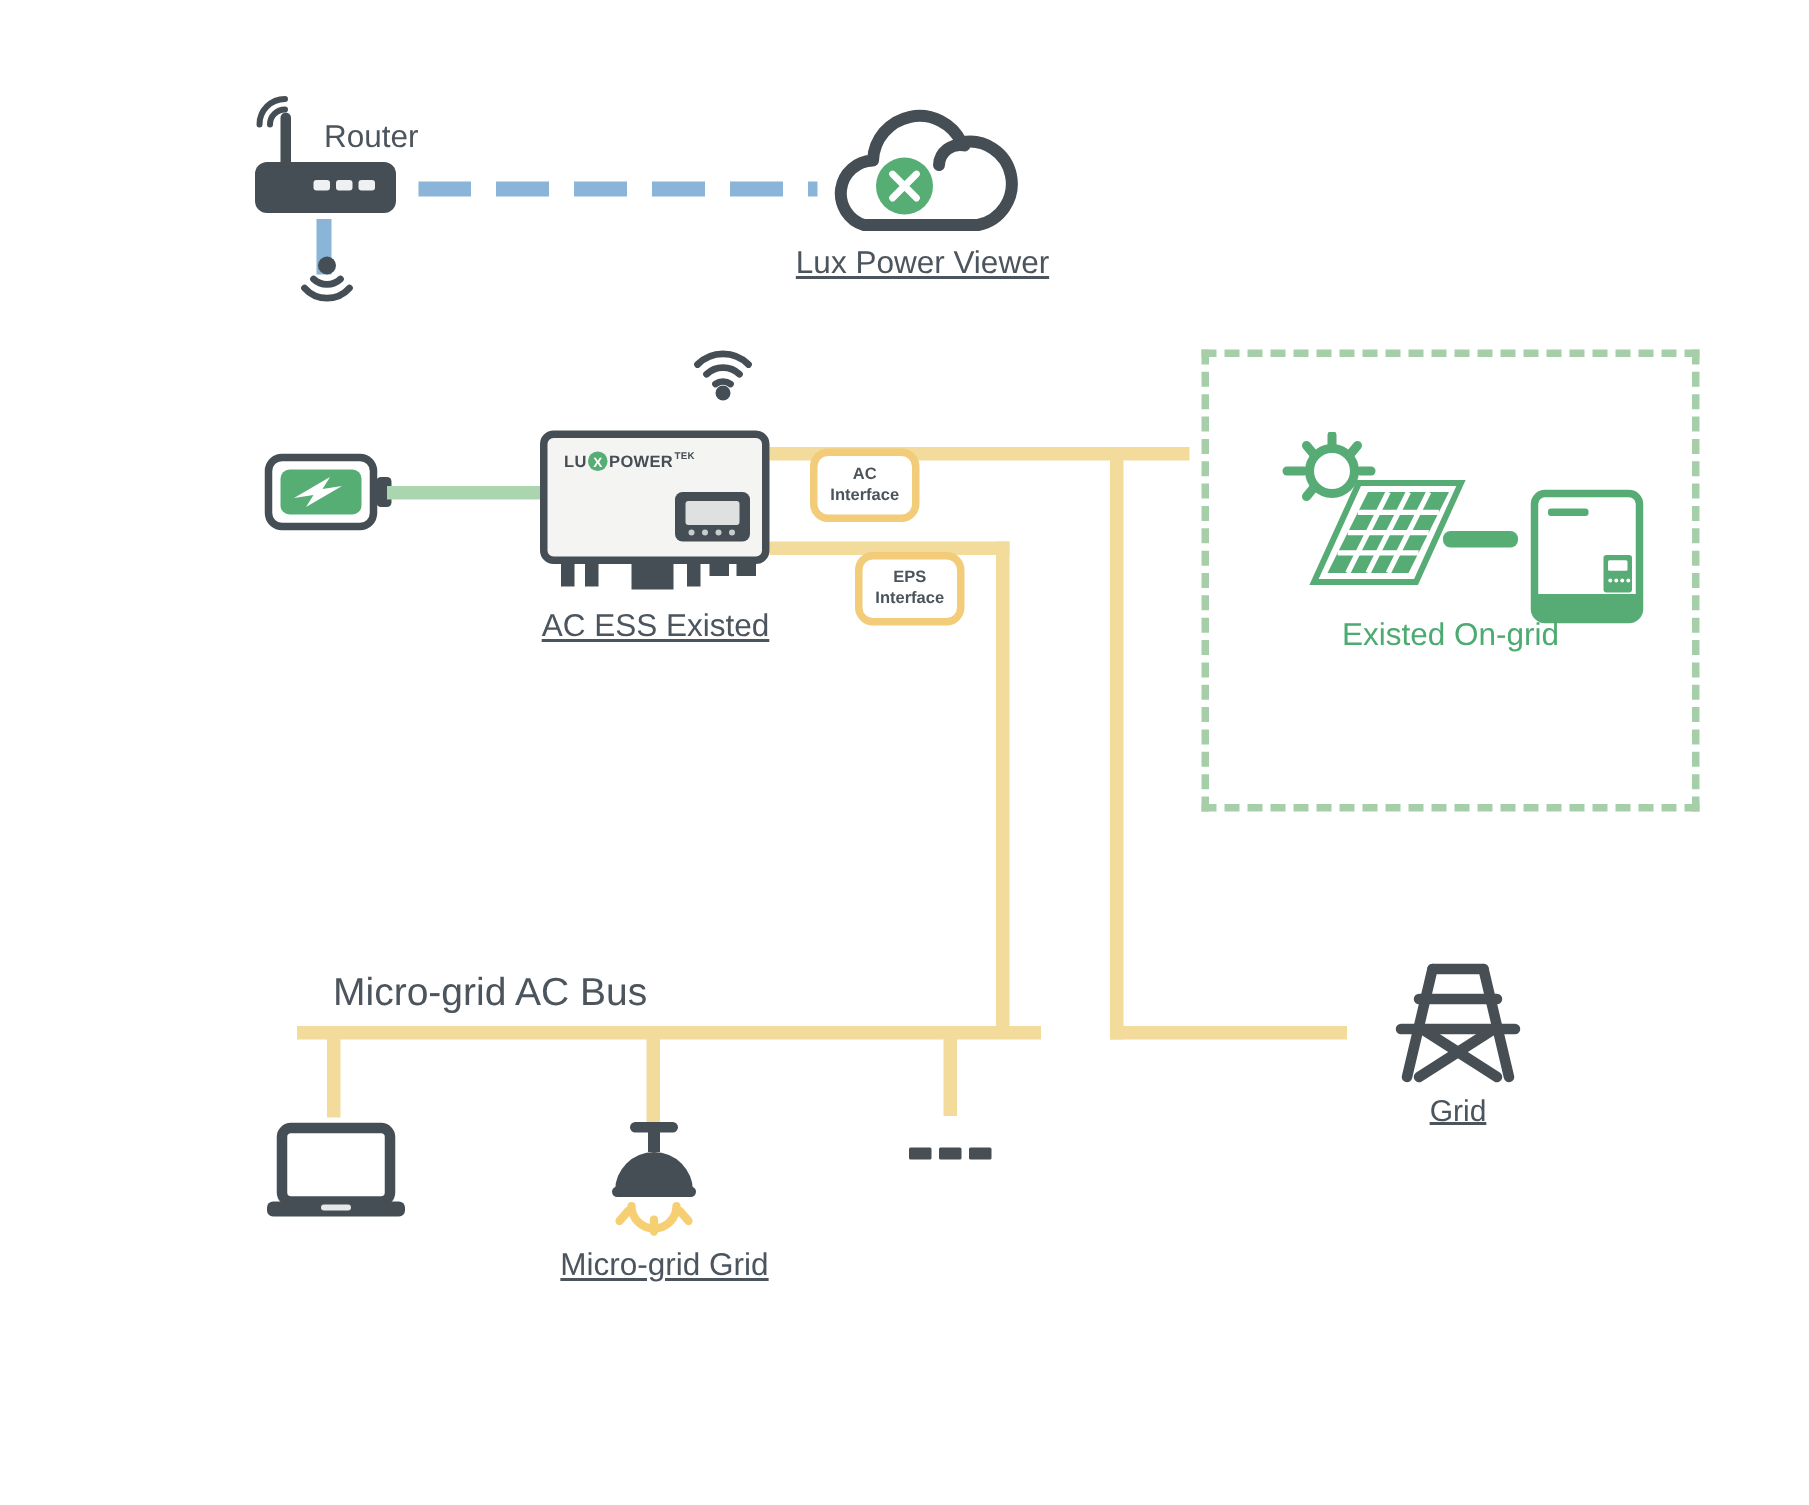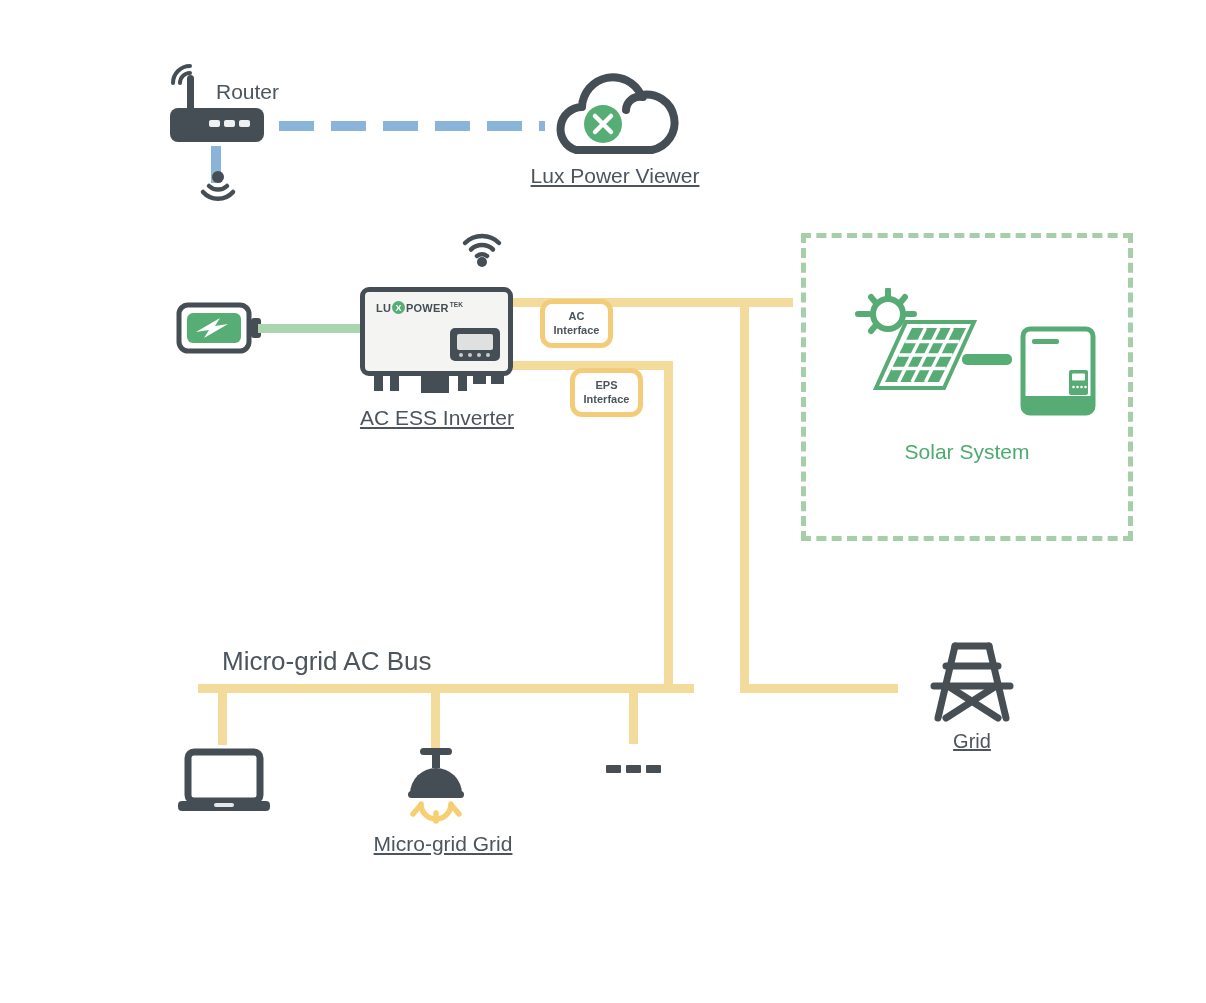--- a/index.html
+++ b/index.html
@@ -117,21 +117,21 @@
     <div class="inv-display">
       <div class="inv-screen"></div>
       <div class="inv-dots">
           <span></span>
           <span></span>
           <span></span>
           <span></span>
         </div>
     </div>
   </div>
-  <div class="lbl lbl-center" style="left:347px;top:406px;width:180px;font-size:21px;">AC ESS Inverter</div>
+  <div class="lbl lbl-center" style="left:347px;top:406px;width:180px;font-size:21px;">AC ESS Existed</div>
 
   <div class="iface" style="left:540px;top:283px;margin-top:16px;">
     <span>AC</span>
     <span>Interface</span>
   </div>
   <div class="iface" style="left:570px;top:346px;margin-top:22px;">
     <span>EPS</span>
     <span>Interface</span>
   </div>
 
@@ -162,21 +162,21 @@
     <rect x="3" y="3" width="70" height="84" rx="7" fill="#ffffff" stroke="#57ab74" stroke-width="5"></rect>
     <rect x="12" y="13" width="27" height="5" rx="2" fill="#57ab74"></rect>
     <path d="M3,70 h70 v10 a7,7 0 0 1 -7,7 h-56 a7,7 0 0 1 -7,-7 z" fill="#57ab74"></path>
     <rect x="49" y="44" width="19" height="25" rx="2" fill="#57ab74"></rect>
     <rect x="52" y="47.5" width="13" height="7" rx="1" fill="#ffffff"></rect>
     <circle cx="53.5" cy="61" r="1.3" fill="#ffffff"></circle>
       <circle cx="57.5" cy="61" r="1.3" fill="#ffffff"></circle>
     <circle cx="61.5" cy="61" r="1.3" fill="#ffffff"></circle>
       <circle cx="65.5" cy="61" r="1.3" fill="#ffffff"></circle>
   </svg>
-  <div class="greentext" style="left:801px;top:440px;">Solar System</div>
+  <div class="greentext" style="left:801px;top:412px;">Existed On-grid</div>
 
   <svg class="abs" style="left:922px;top:638px;" width="100" height="88" viewBox="0 0 100 88">
     <g stroke="#474f54" stroke-width="7" stroke-linecap="round" fill="none">
       <line x1="33" y1="8" x2="16" y2="80"></line>
       <line x1="67" y1="8" x2="84" y2="80"></line>
       <line x1="33" y1="8" x2="67" y2="8"></line>
       <line x1="24" y1="28" x2="76" y2="28"></line>
       <line x1="12" y1="48" x2="88" y2="48"></line>
       <line x1="26" y1="48" x2="76" y2="80"></line>
       <line x1="74" y1="48" x2="24" y2="80"></line>

